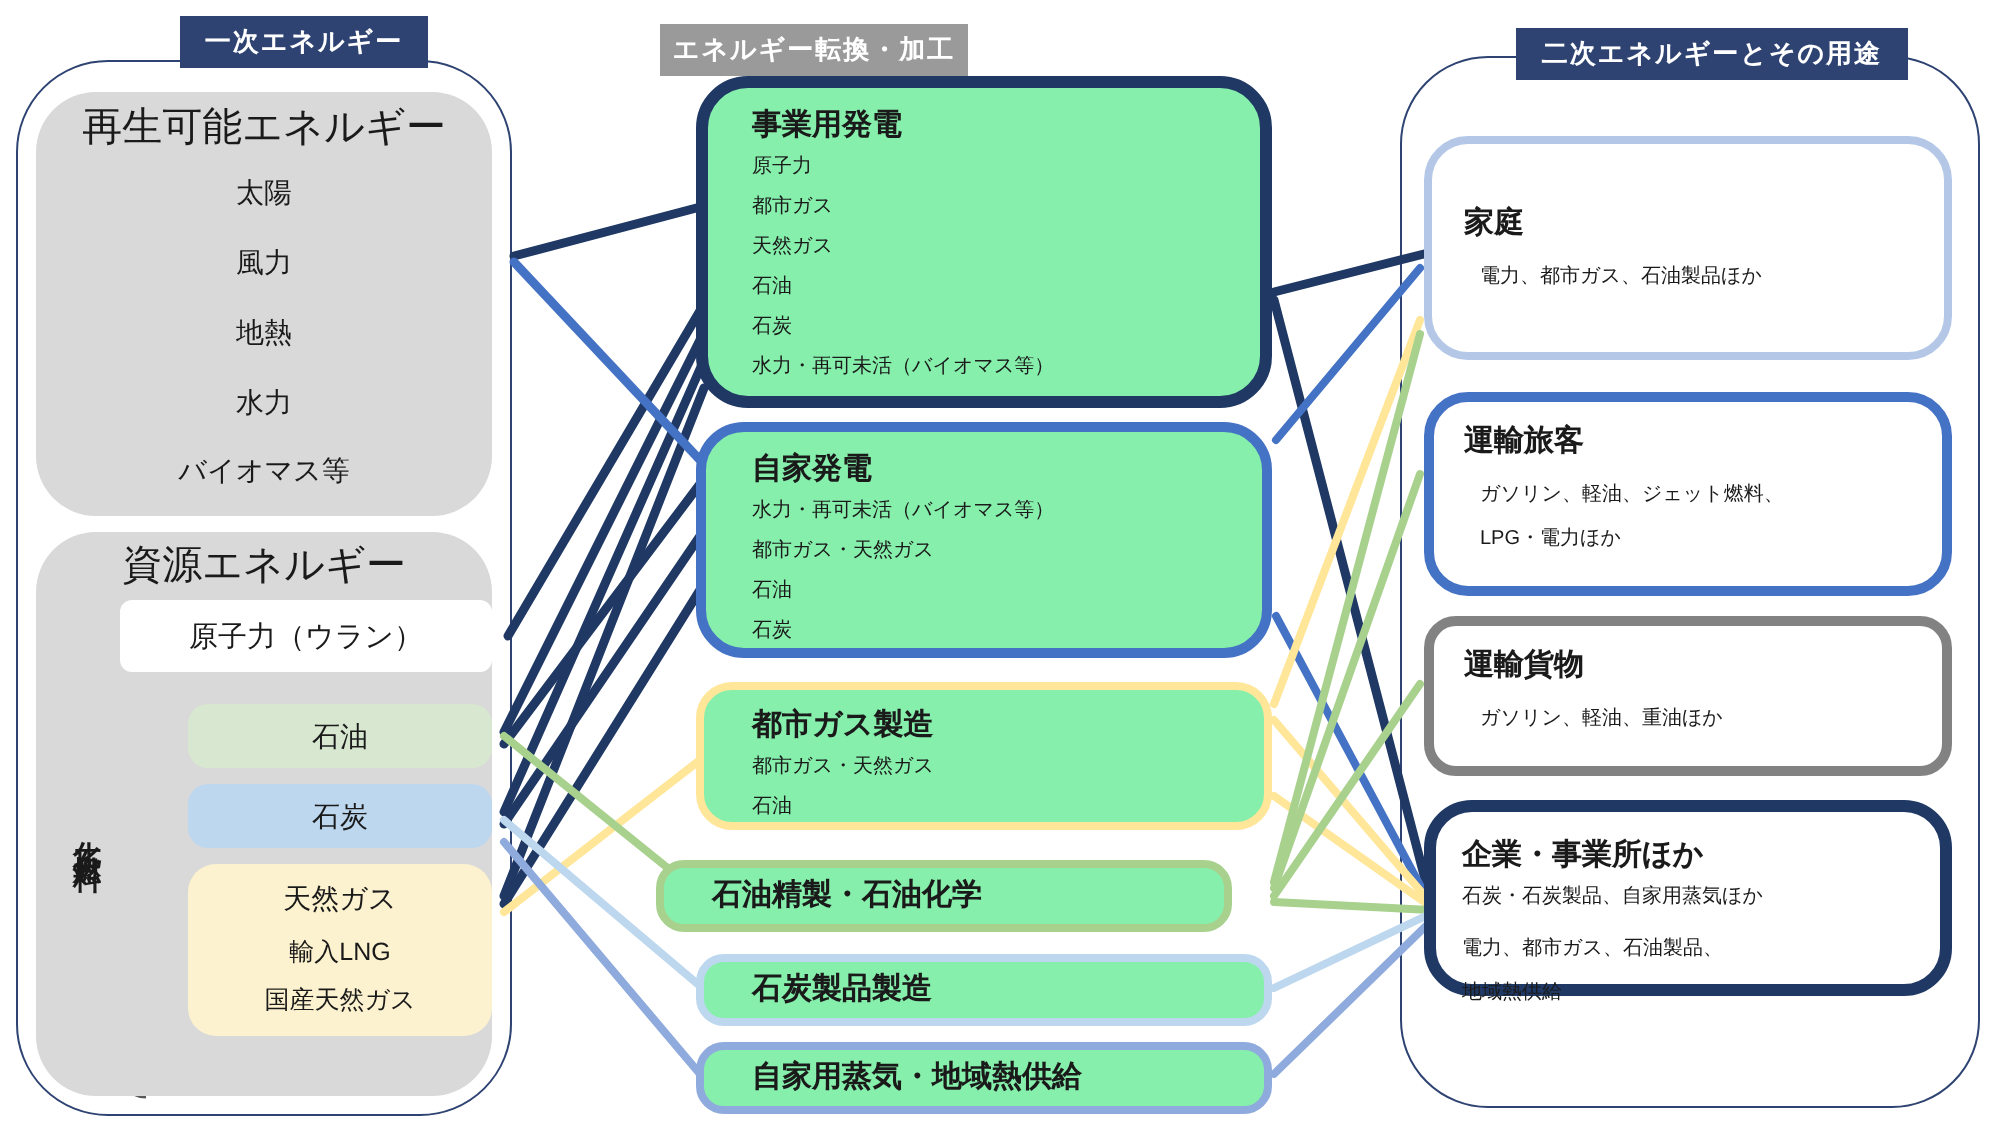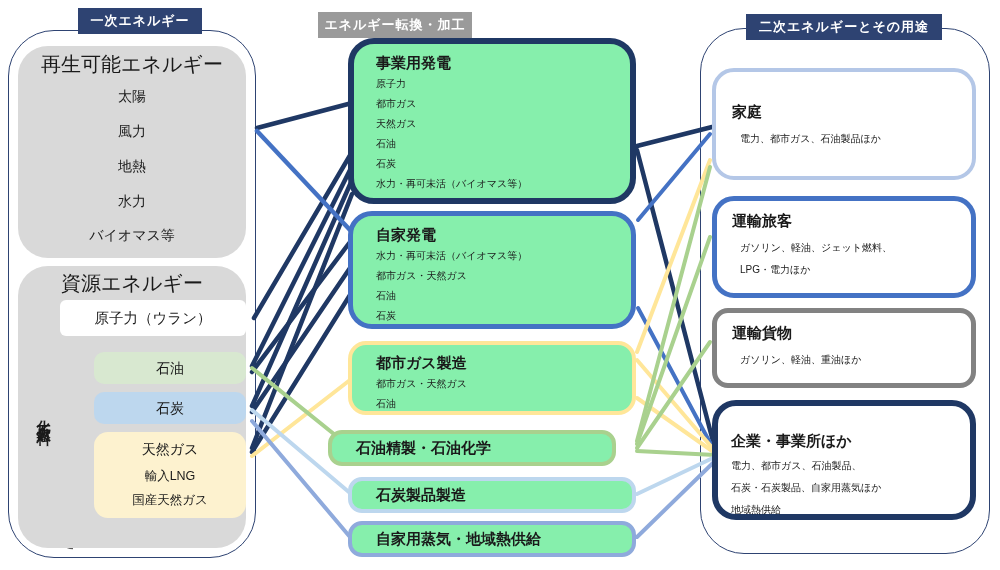--- a/index.html
+++ b/index.html
@@ -5,21 +5,21 @@
   * { margin:0; padding:0; box-sizing:border-box; }
   html,body { background:#fff; }
   body { font-family:"Liberation Sans","DejaVu Sans",sans-serif; color:#1a1a1a; }
   .canvas { position:relative; width:1000px; height:570px; background:#fff; overflow:hidden; }
 
   #connectors { position:absolute; left:0; top:0; z-index:1; pointer-events:none; }
 
   
   .frame { position:absolute; background:#fff; border:1.6px solid #2e4372; z-index:0; }
   .badge { position:absolute; z-index:3; color:#fff; font-weight:700; font-size:13px;
-           display:flex; align-items:center; justify-content:center; letter-spacing:1px; }
+           display:flex; align-items:center; justify-content:center; letter-spacing:1px;margin-left:12px; }
   .badge.navy { background:#2e4372; }
   .badge.gray { background:#9a9a9a; }
 
   .graybox { position:absolute; background:#d9d9d9; border-radius:30px; z-index:2; text-align:center; }
   .group-title { font-weight:400; font-size:20px; line-height:20px; }
   .g-item { font-size:14px; line-height:20px; }
 
   .whitebox { position:absolute; background:#fff; border-radius:6px; display:flex;
               align-items:center; justify-content:center; font-size:14.5px; z-index:2; }
 
@@ -157,20 +157,20 @@
     <div class="title">運輸旅客</div>
     <div class="desc">ガソリン、軽油、ジェット燃料、</div>
     <div class="desc" style="margin-top:0;">LPG・電力ほか</div>
   </div>
 
   <div class="rnode" style="left:712px; top:308px; width:264px; height:80px; border:5px solid #828282; border-radius:16px; padding:10px 0 0 15px;">
     <div class="title">運輸貨物</div>
     <div class="desc">ガソリン、軽油、重油ほか</div>
   </div>
 
-  <div class="rnode" style="left:712px; top:400px; width:264px; height:120px; border:6px solid #1f3864; border-radius:24px; padding:25px 0 0 13px;">
+  <div class="rnode" style="left:712px; top:400px; width:264px; height:98px; border:6px solid #1f3864; border-radius:24px; padding:12px 0 0 13px;">
     <div class="title">企業・事業所ほか</div>
+    <div class="desc" style="padding-left:0; margin-top:0;">石炭・石炭製品、自家用蒸気ほか</div>
     <div class="desc" style="padding-left:0; margin-top:4px;">電力、都市ガス、石油製品、</div>
-    <div class="desc" style="padding-left:0; margin-top:0;">石炭・石炭製品、自家用蒸気ほか</div>
     <div class="desc" style="padding-left:0; margin-top:0;">地域熱供給</div>
   </div>
 
 </div>
 
 </body></html>

